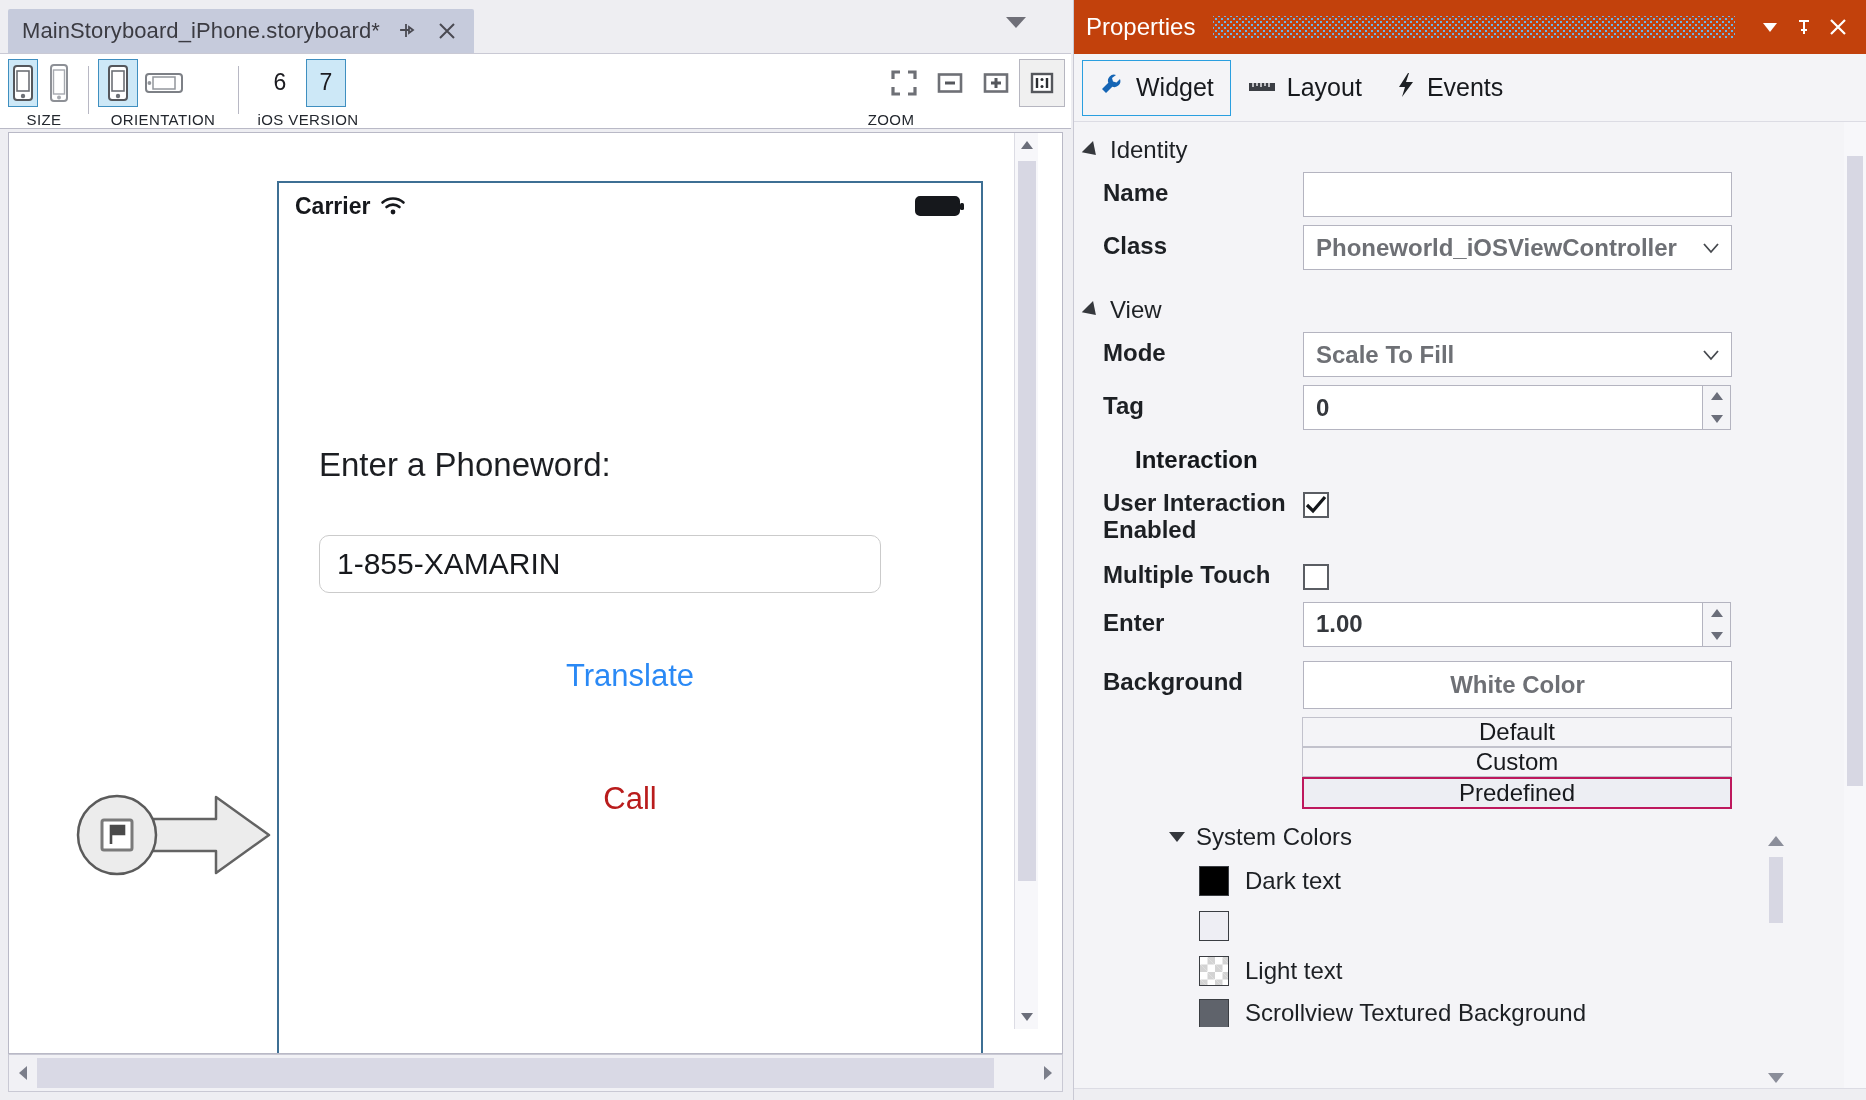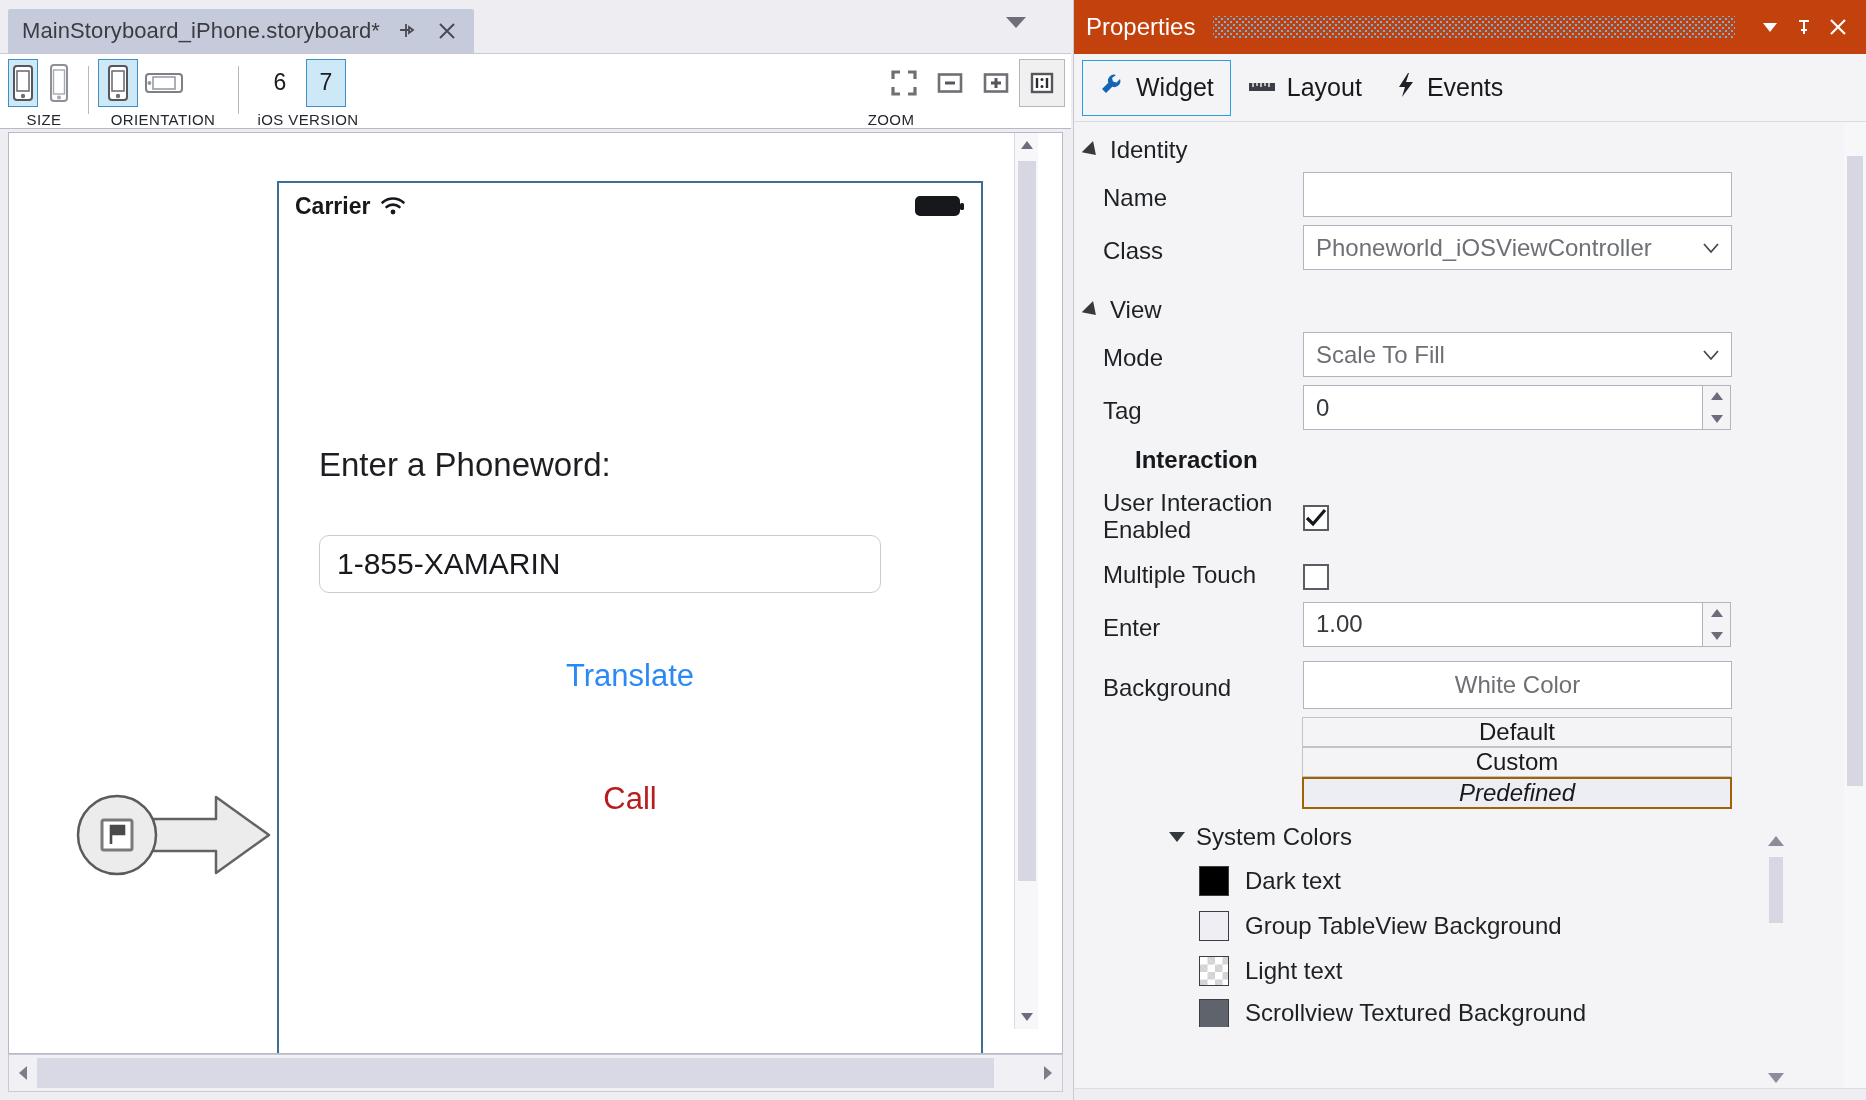--- a/index.html
+++ b/index.html
@@ -182,21 +182,21 @@
   .section-head {
     display: flex; align-items: center; gap: 12px;
     padding-left: 12px; font-size: 24px; color: #1d2024;
   }
   .tri {
     width: 0; height: 0; border-top: 8px solid transparent;
     border-bottom: 8px solid transparent; border-left: 12px solid #35383d;
     transform: rotate(45deg); transform-origin: 40% 50%;
   }
   .row {
-    display: flex; align-items: center; padding-left: 29px; margin-top: 8px;
+    display: flex; align-items: flex-start; padding-left: 29px; margin-top: 8px; font-weight: bold;
   }
   .row-label {
     width: 200px; font-size: 24px; color: #1d2024; padding-top: 8px;
     line-height: 1.12;
   }
   .fld {
     height: 45px; background: #ffffff; border: 1px solid #b4b4c0;
     display: flex; align-items: center; padding: 0 12px;
     font-size: 24px; color: #35383d; width: 429px;
   }
@@ -220,21 +220,21 @@
     margin-top: 10px; display: flex; align-items: center; justify-content: center;
   }
   #btn-group {
     display: flex; margin-left: 229px; margin-top: 8px; width: 429px; flex-direction: column;
   }
   .seg {
     flex: 1; height: 46px; border: 1px solid #c2c2cc; background: #f4f4f7;
     display: flex; align-items: center; justify-content: center;
     font-size: 24px; color: #17191d; margin-left: -1px;
   }
-  .seg.sel { border: 2px solid #a16207; background: #edeef3; font-style: italic; }
+  .seg.sel { border: 2px solid #be185d; background: #edeef3; }
   #colorlist {
     position: relative; margin-left: 95px; margin-top: 14px;
     width: 600px;
   }
   #colorlist-head {
     display: flex; align-items: center; gap: 11px; font-size: 24px; color: #1d2024;
   }
   .tri-down {
     width: 0; height: 0; border-left: 8px solid transparent;
     border-right: 8px solid transparent; border-top: 10px solid #35383d;
@@ -606,21 +606,20 @@
           <span class="tri-down"></span>
           <span>System Colors</span>
         </div>
 
         <div class="color-row">
           <span class="swatch" style="background:#000000;"></span>
           <span>Dark text</span>
         </div>
         <div class="color-row">
           <span class="swatch" style="background:#eeeef4;"></span>
-          <span>Group TableView Background</span>
         </div>
         <div class="color-row">
           <span class="swatch" style="background-image:
                   linear-gradient(45deg,#d3d3d3 25%,transparent 25%,transparent 75%,#d3d3d3 75%),
                   linear-gradient(45deg,#d3d3d3 25%,#ffffff 25%,#ffffff 75%,#d3d3d3 75%);
                   background-size:15px 15px; background-position:0 0,7.5px 7.5px;"></span>
           <span>Light text</span>
         </div>
         <div class="color-row clip" style="height:28px; align-items:flex-start;margin-top:13px;">
           <span class="swatch" style="background:#5f636b;"></span>

